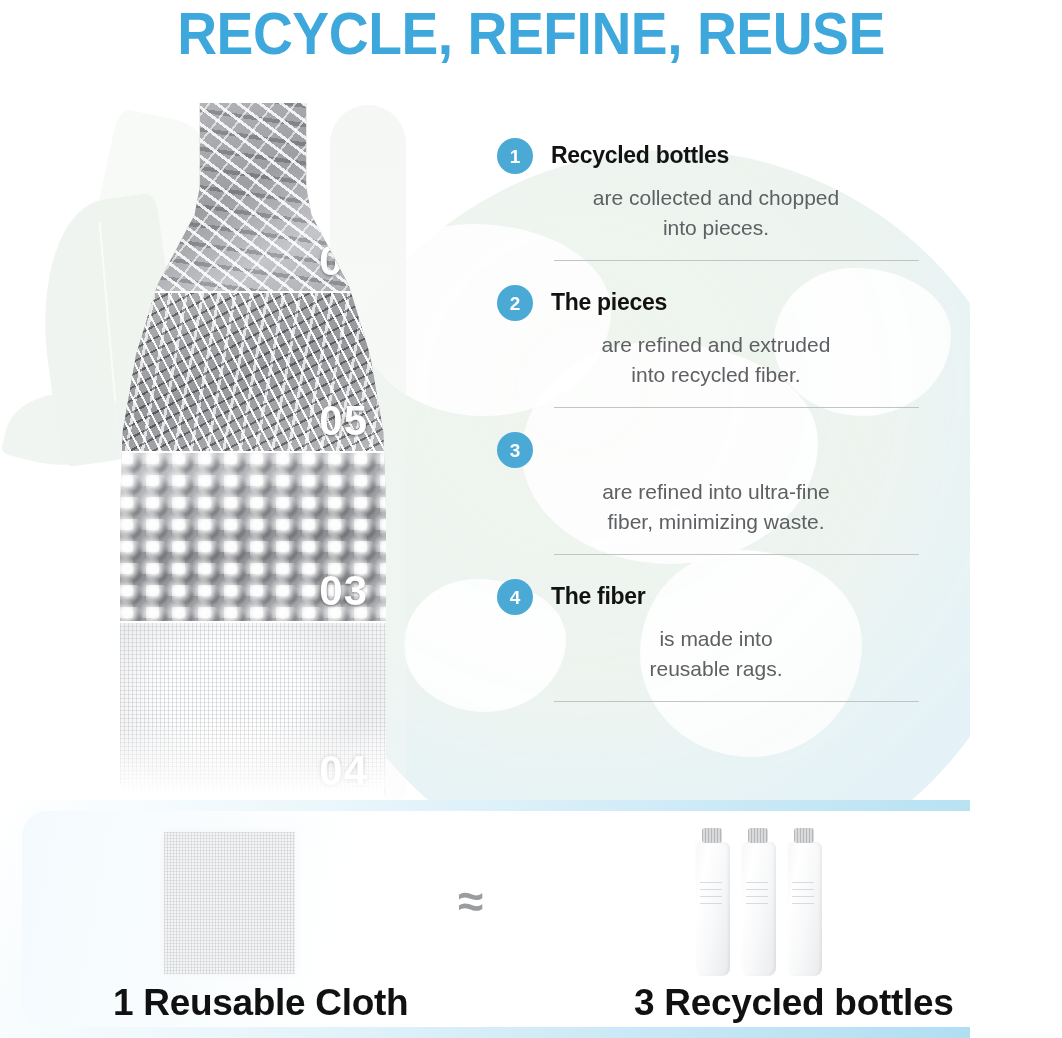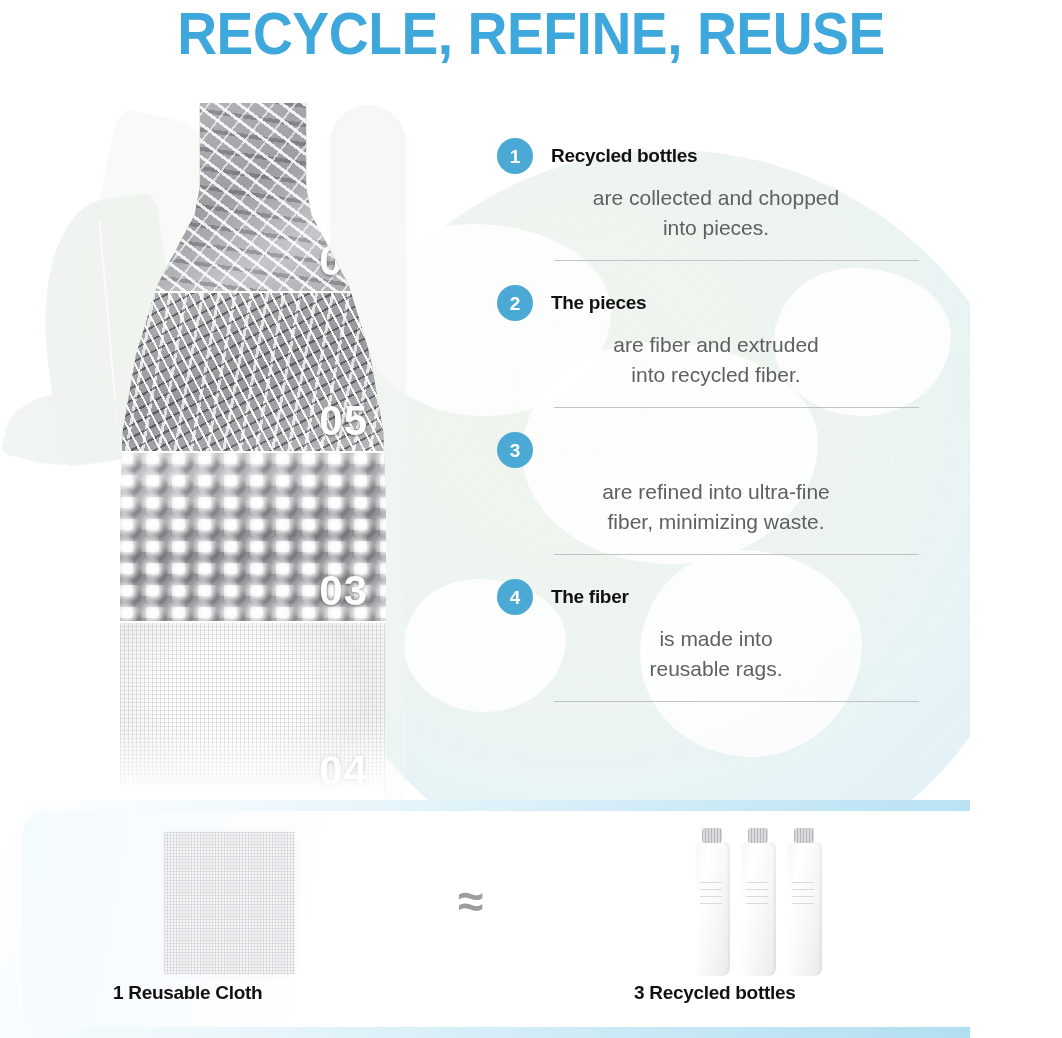--- a/index.html
+++ b/index.html
@@ -227,21 +227,21 @@
     background: #4ba9d6;
     color: #ffffff;
     font-size: 19px;
     font-weight: bold;
     display: flex;
     align-items: center;
     justify-content: center;
     line-height: 1;
   }
   .step-title {
-    font-size: 19px;
+    font-size: 23px;
     font-weight: bold;
     color: #121212;
     letter-spacing: -0.3px;
     line-height: 1.1;
   }
   .step-body {
     margin-left: 54px;
     margin-top: 9px;
     font-size: 21px;
     line-height: 30px;
@@ -331,21 +331,21 @@
     top: 40px;
     width: 22px;
     height: 22px;
     background: repeating-linear-gradient(0deg, rgba(205,207,210,.75) 0 1px, rgba(255,255,255,0) 1px 7px);
   }
   .mb1 { left: 0; }
   .mb2 { left: 46px; }
   .mb3 { left: 92px; }
   .compare-label {
     position: absolute;
-    font-size: 19px;
+    font-size: 37px;
     font-weight: bold;
     color: #111111;
     letter-spacing: -0.3px;
     white-space: nowrap;
   }
   .label-left  { left: 113px; top: 982px; }
   .label-right { left: 634px; top: 982px; }
 </style>
 </head>
 <body>
@@ -402,21 +402,21 @@
       </div>
       <div class="step-rule"></div>
     </div>
 
     <div class="step">
       <div class="step-head">
         <div class="step-badge">2</div>
         <div class="step-title">The pieces</div>
       </div>
       <div class="step-body">
-        <div>are fiber and extruded</div>
+        <div>are refined and extruded</div>
         <div>into recycled fiber.</div>
       </div>
       <div class="step-rule"></div>
     </div>
 
     <div class="step">
       <div class="step-head">
         <div class="step-badge">3</div>
       </div>
       <div class="step-body">

